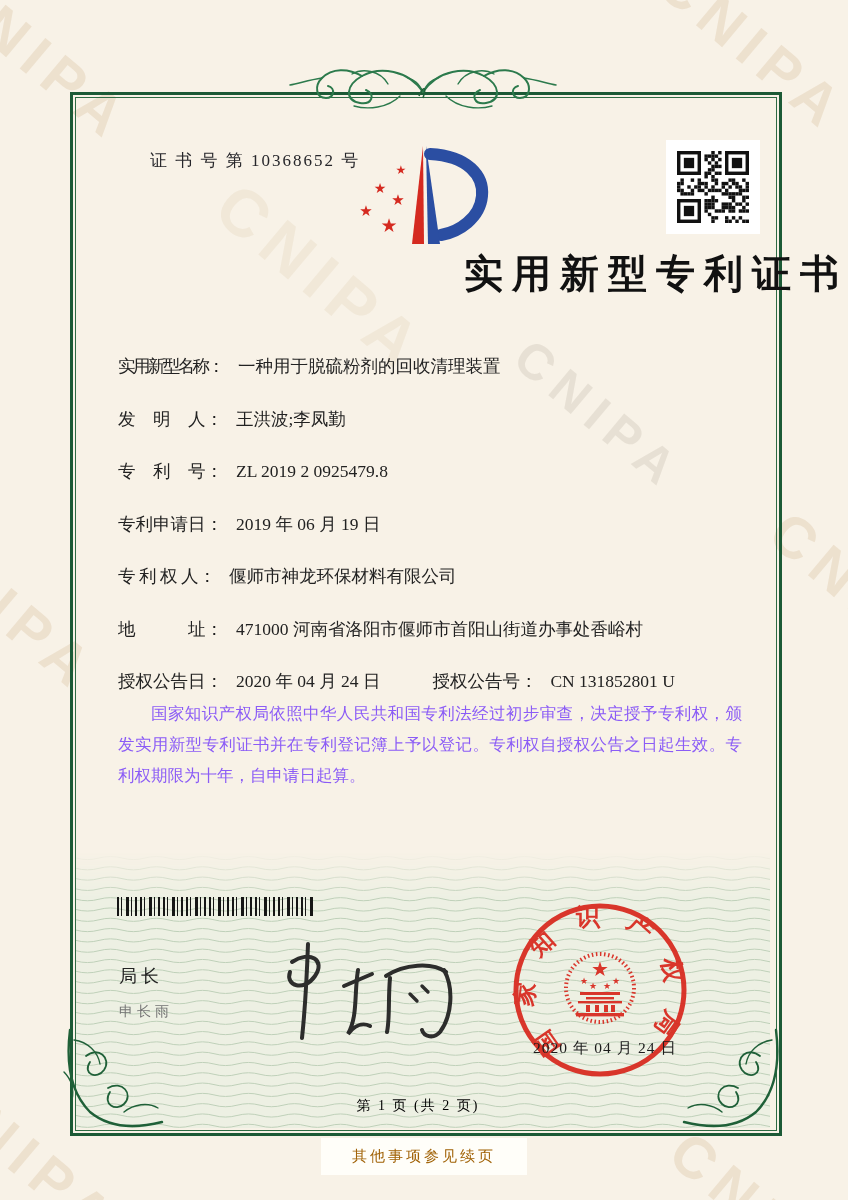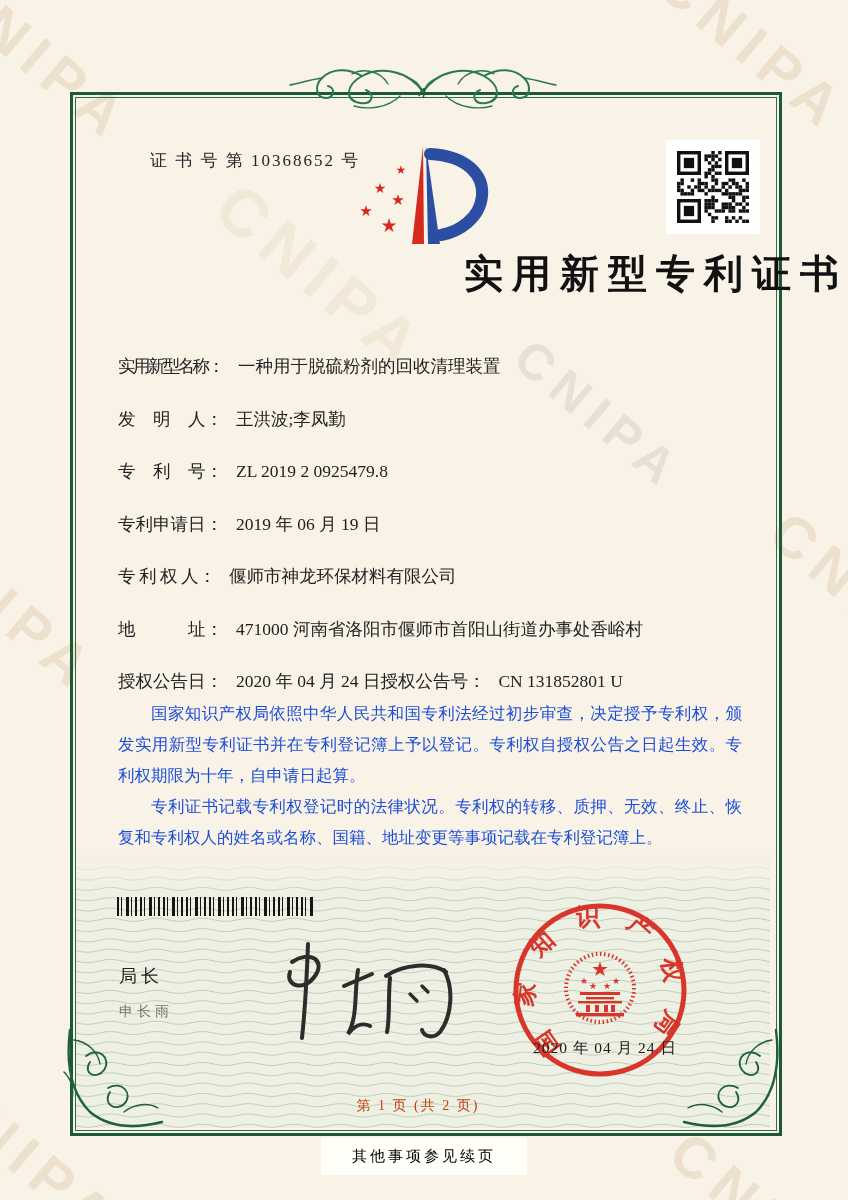--- a/index.html
+++ b/index.html
@@ -40,43 +40,43 @@
   .logo{position:absolute; left:356px; top:138px;}
   .qr{position:absolute; left:666px; top:140px; width:94px; height:94px; background:#fff;
       display:flex; align-items:center; justify-content:center;}
   .title{position:absolute; left:0; right:0; top:247px; text-align:right;
          font-size:39px; font-weight:bold; letter-spacing:9px; color:#111;}
   .fields{position:absolute; left:118px; top:356px; right:122px; font-size:17.5px;}
   .frow{margin-bottom:32.5px; line-height:20px; white-space:nowrap;}
   .flabel{display:inline-block; color:#222;}
   .flabel.tight{letter-spacing:-2.6px;}
   .fvalue{margin-left:13px; color:#222;}
-  .pair2{}
+  .pair2{margin-left:52px;}
   .body-text{position:absolute; left:118px; right:106px; top:698px;
-             font-size:16.5px; line-height:31px; text-align:justify; color:#1d4ed8;}
+             font-size:16.5px; line-height:31px; text-align:justify; color:#8b5cf6;}
   .body-text p{margin:0; text-indent:2em;}
   .barcode{
     position:absolute; left:117px; top:897px; width:197px; height:19px;
     background-image:repeating-linear-gradient(90deg,
       #161616 0px,#161616 2px,transparent 2px,transparent 4px,
       #161616 4px,#161616 5px,transparent 5px,transparent 9px,
       #161616 9px,#161616 12px,transparent 12px,transparent 14px,
       #161616 14px,#161616 15px,transparent 15px,transparent 18px,
       #161616 18px,#161616 20px,transparent 20px,transparent 23px);
   }
   .commissioner-title{position:absolute; left:119px; top:964px; font-size:18px; letter-spacing:4px; color:#222;}
   .commissioner-name{position:absolute; left:119px; top:1003px; font-size:14px; letter-spacing:4px; color:#737373;}
   .sig{position:absolute; left:252px; top:936px;}
   .seal{position:absolute; left:506px; top:896px;}
   .seal-date{position:absolute; left:515px; top:1038px; width:180px; text-align:center;
              font-size:15.5px; letter-spacing:1px; color:#1c1c1c; z-index:5;}
   .page-info{position:absolute; left:0; right:12px; top:1097px; text-align:center;
-             font-size:14px; letter-spacing:2px; color:#c2410c;}
+             font-size:14px; letter-spacing:2px; color:#000000;}
   .note-box{position:absolute; left:50%; transform:translateX(-50%); top:1138px;
-            background:#fffef9; padding:9px 31px; font-size:15px; letter-spacing:3px; color:#000000; z-index:4;}
+            background:#fffef9; padding:9px 31px; font-size:15px; letter-spacing:3px; color:#a16207; z-index:4;}
 </style>
 </head>
 <body>
 
 <div class="page">
 
   <span class="wm" style="left:-28px; top:-42px;">CNIPA</span>
   <span class="wm" style="left:688px; top:-52px;">CNIPA</span>
   <span class="wm" style="left:540px; top:328px; font-size:50px; color:rgba(200,192,178,.35);">CNIPA</span>
   <span class="wm" style="left:-62px; top:508px;">CNIPA</span>
@@ -338,21 +338,20 @@
       <div class="frow">
         <span class="flabel">地　　　址</span><span>：</span><span class="fvalue">471000 河南省洛阳市偃师市首阳山街道办事处香峪村</span>
       </div>
       <div class="frow">
         <span class="flabel">授权公告日</span><span>：</span><span class="fvalue">2020 年 04 月 24 日</span><span class="pair2">授权公告号</span><span>：</span><span class="fvalue">CN 131852801 U</span>
       </div>
     </div>
 
     <div class="body-text">
       <p>国家知识产权局依照中华人民共和国专利法经过初步审查，决定授予专利权，颁发实用新型专利证书并在专利登记簿上予以登记。专利权自授权公告之日起生效。专利权期限为十年，自申请日起算。</p>
-      <p>专利证书记载专利权登记时的法律状况。专利权的转移、质押、无效、终止、恢复和专利权人的姓名或名称、国籍、地址变更等事项记载在专利登记簿上。</p>
     </div>
 
     <div class="barcode"></div>
 
     <div class="commissioner-title">局长</div>
     <div class="commissioner-name">申长雨</div>
 
     <svg class="sig" width="215" height="112" viewBox="0 0 215 112" xmlns="http://www.w3.org/2000/svg">
       <g stroke="#1d1d1d" stroke-width="4" fill="none" stroke-linecap="round" opacity="0.92">
         <path d="M40,26 C58,14 74,24 63,40 C52,56 33,50 38,36"></path>

